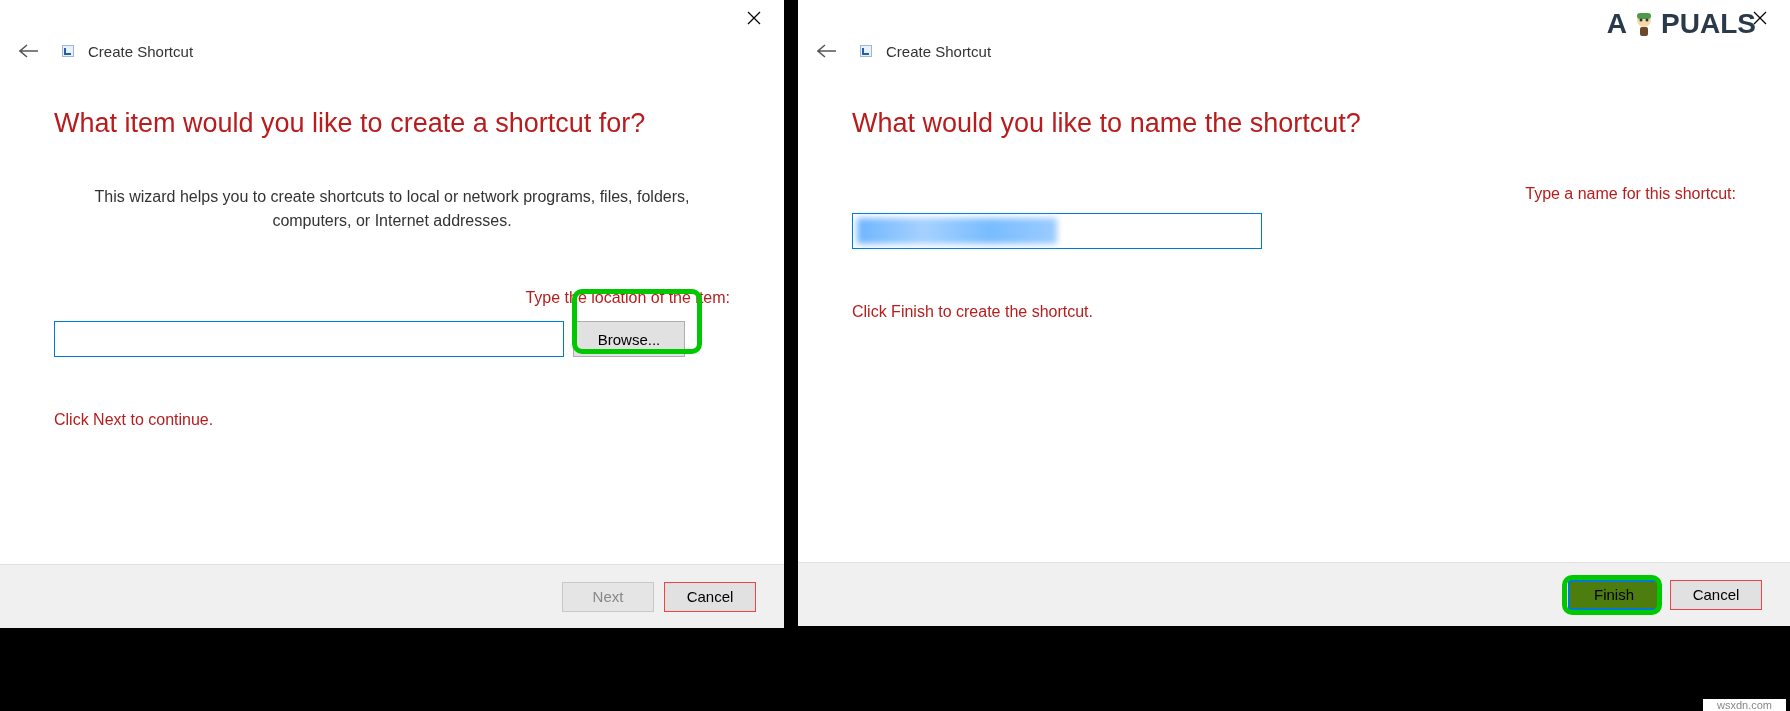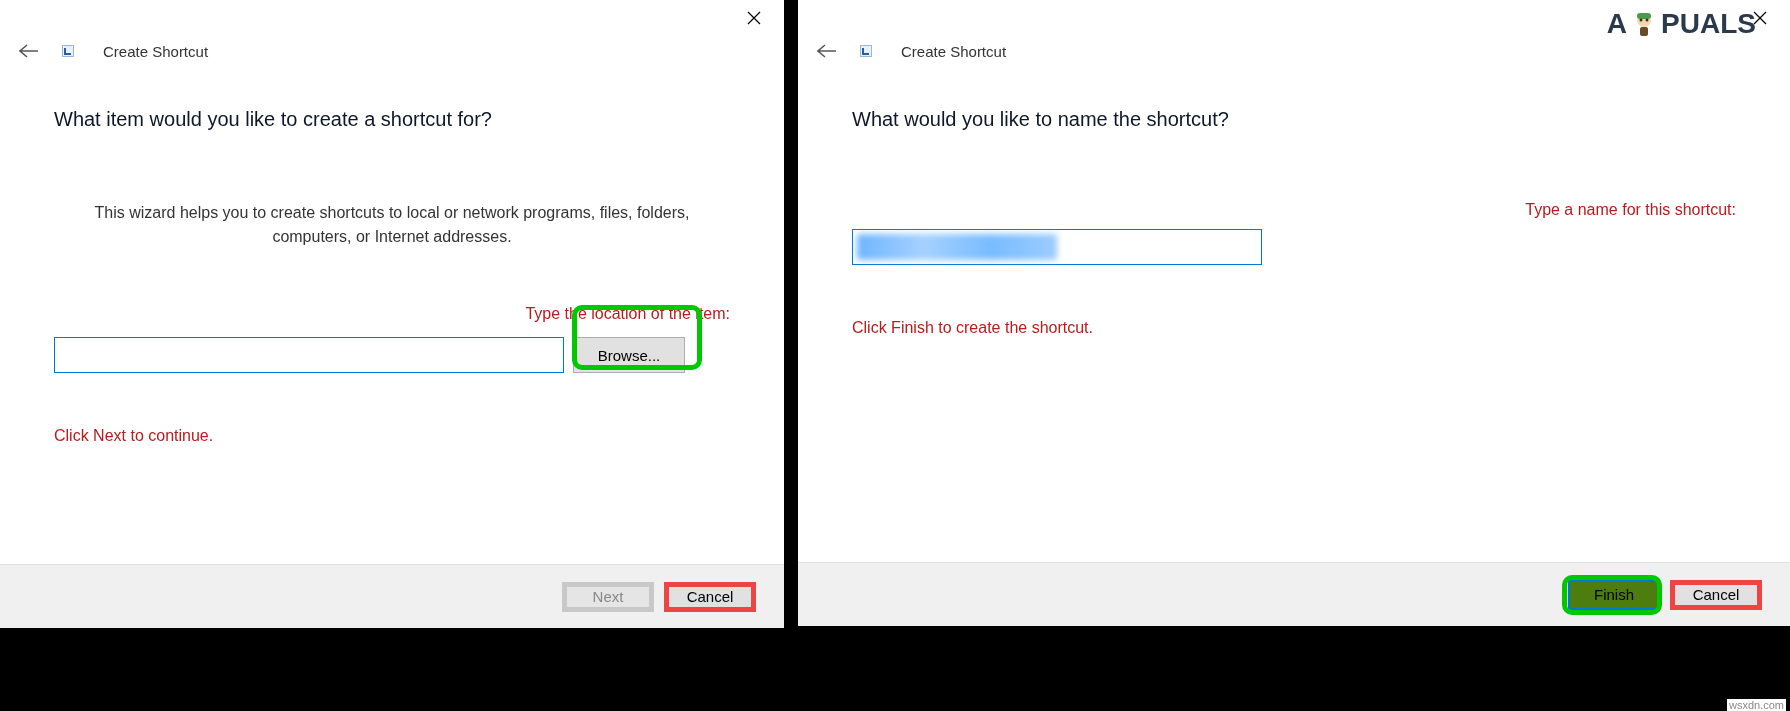--- a/index.html
+++ b/index.html
@@ -80,31 +80,31 @@
       left: 1px;
       bottom: 1px;
       width: 5px;
       height: 5px;
       border-left: 2px solid #2a5da9;
       border-bottom: 2px solid #2a5da9;
     }
     .breadcrumb {
       font-size: 15px;
       color: #333;
-      margin-left: 17px;
+      margin-left: 2px;
     }
     .content {
       padding: 46px 54px 0 54px;
       flex: 1;
     }
     .heading {
-      color: #0f172a;
-      font-size: 20px;
+      color: #b91c1c;
+      font-size: 27px;
       font-weight: 400;
-      margin-bottom: 70px;
+      margin-bottom: 46px;
     }
     .description {
       color: #333;
       font-size: 16px;
       line-height: 1.5;
       margin-bottom: 56px;
       max-width: 680px;
       text-align: center;
     }
     .label {
@@ -155,21 +155,21 @@
       justify-content: flex-end;
       padding-right: 28px;
       gap: 10px;
     }
     .footer-btn {
       width: 92px;
       height: 30px;
       font-size: 15px;
       font-family: inherit;
       background: #e1e1e1;
-      border: 5px solid #ef4444;
+      border: 1px solid #ef4444;
       cursor: pointer;
     }
     .footer-btn.disabled {
       color: #888;
       background: #e5e5e5;
       border-color: #c8c8c8;
       cursor: default;
     }
     .footer-btn.selected {
       border: 2px solid #0078d7;
@@ -215,21 +215,21 @@
       justify-content: center;
       color: #3a8a3a;
     }
     .source-tag {
       position: absolute;
       right: 4px;
       bottom: 0;
       font-size: 11px;
       color: #888;
       background: #fff;
-      padding: 0 2px;
+      padding: 0 14px;
     }
   </style>
 </head>
 <body>
 
 <div class="panel panel-left">
   <div class="close-x">
     <svg viewBox="0 0 14 14">
         <path d="M1 1 L13 13 M13 1 L1 13" stroke="currentColor" stroke-width="1.2" fill="none"></path>
       </svg>

